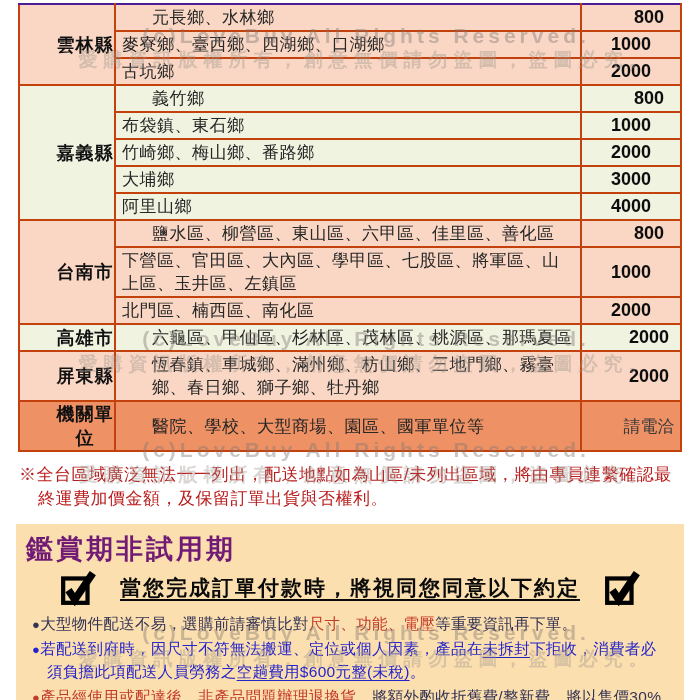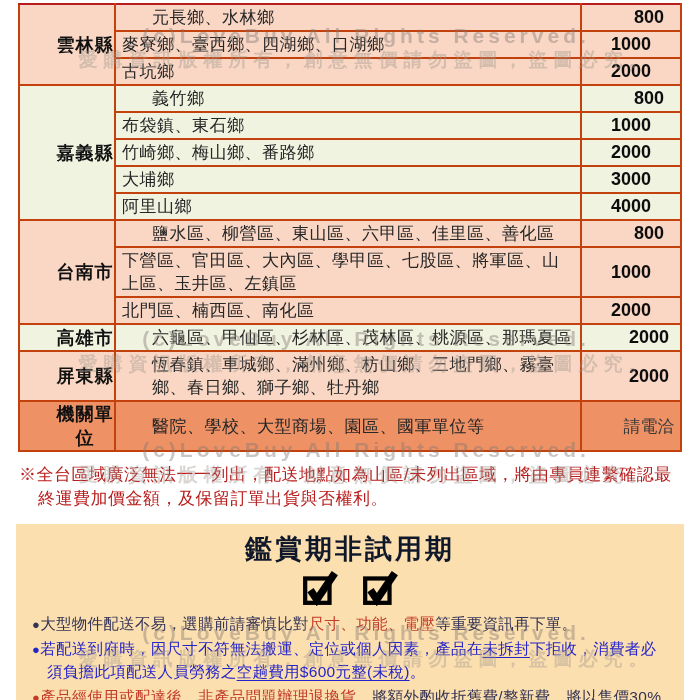--- a/index.html
+++ b/index.html
@@ -12,21 +12,21 @@
   
   table.fees {
     border-collapse:collapse; table-layout:fixed;
     margin:3px 18px 0 18px; width:664px;
     border:2px solid #4d4d4d;
   }
   table.fees td {
     border:2px solid #c2410c;
     vertical-align:middle;
   }
-  tr.group-start td { border-top:2px solid #b91c1c;padding-left:36px; }
+  tr.group-start td { border-top:2px solid #4c1d95;padding-left:36px; }
   td.region-cell {
     width:96px; text-align:center;
     font-weight:bold; font-size:18px; color:#111;
     letter-spacing:1px;
     font-family:Liberation Mono, monospace;
   }
   td.areas-cell {
     padding:1px 6px; font-size:17px; line-height:23px;
     color:#262626; letter-spacing:0.5px; height:25px;
   }
@@ -48,22 +48,22 @@
     margin-top:5px; text-align:center;
     font-size:16.5px; font-weight:bold; color:#e23a33; letter-spacing:0.5px;
   }
 
   
   .agreement-box {
     margin:13px 16px 0 16px; width:668px; height:200px;
     background:#fcdfae; padding:7px 10px 0 10px;
   }
   .box-title {
-    text-align:center; font-size:27px; font-weight:bold;
-    color:#0f172a; letter-spacing:3px;
+    text-align:left; font-size:27px; font-weight:bold;
+    color:#701a75; letter-spacing:3px;
   }
   .subtitle-row {
     display:flex; align-items:center; justify-content:center;
     gap:24px; margin-top:3px;
   }
   .subtitle {
     font-size:21px; font-weight:bold; color:#0a0a0a; letter-spacing:2px;
     text-decoration:underline; text-decoration-thickness:2px; text-underline-offset:4px;
   }
   .check-icon { width:36px; height:36px; flex:0 0 auto; }
@@ -160,20 +160,21 @@
 
   <p class="disclaimer">※全台區域廣泛無法一一列出，配送地點如為山區/未列出區域，將由專員連繫確認最終運費加價金額，及保留訂單出貨與否權利。</p>
 
   <div class="agreement-box">
     <div class="box-title">鑑賞期非試用期</div>
     <div class="subtitle-row">
       <svg class="check-icon" viewBox="0 0 34 34">
         <rect x="3" y="8" width="23" height="23" fill="none" stroke="#000" stroke-width="4"></rect>
         <path d="M8 19 L14 28 L31 3" fill="none" stroke="#000" stroke-width="7"></path>
       </svg>
+      <span class="subtitle">當您完成訂單付款時，將視同您同意以下約定</span>
       <svg class="check-icon" viewBox="0 0 34 34">
         <rect x="3" y="8" width="23" height="23" fill="none" stroke="#000" stroke-width="4"></rect>
         <path d="M8 19 L14 28 L31 3" fill="none" stroke="#000" stroke-width="7"></path>
       </svg>
     </div>
     <div class="bullets">
         <p><span class="dot seg-navy">●</span><span class="seg-navy">大型物件配送不易，選購前請審慎比對</span><span class="seg-red">尺寸、功能、電壓</span><span class="seg-navy">等重要資訊再下單。</span></p>
         <p><span class="dot seg-blue">●</span><span class="seg-blue">若配送到府時，因尺寸不符無法搬運、定位或個人因素，產品在</span><span class="seg-blue seg-u">未拆封</span><span class="seg-blue">下拒收，消費者必須負擔此項配送人員勞務之</span><span class="seg-blue seg-u">空趟費用$600元整(未稅)</span><span class="seg-blue">。</span></p>
         <p><span class="dot seg-red">●</span><span class="seg-red">產品經使用或配達後，非產品問題辦理退換貨</span><span class="seg-navy">，將額外酌收折舊費/整新費，將以售價30%以上報價。</span></p>
       </div>

